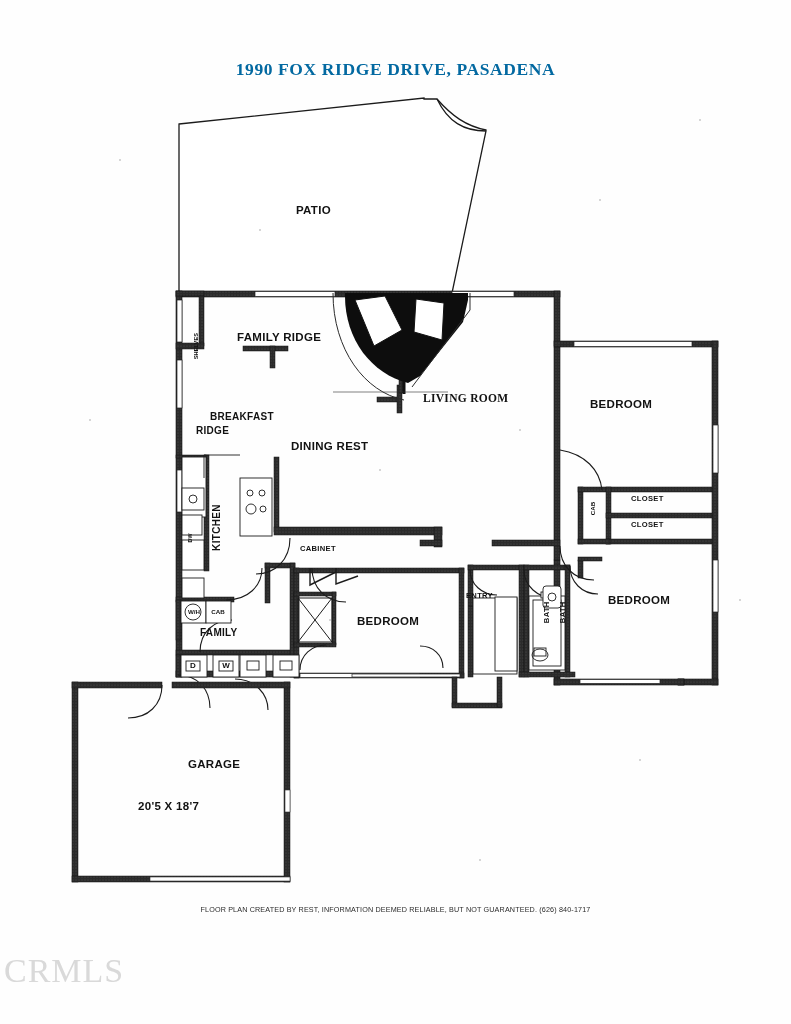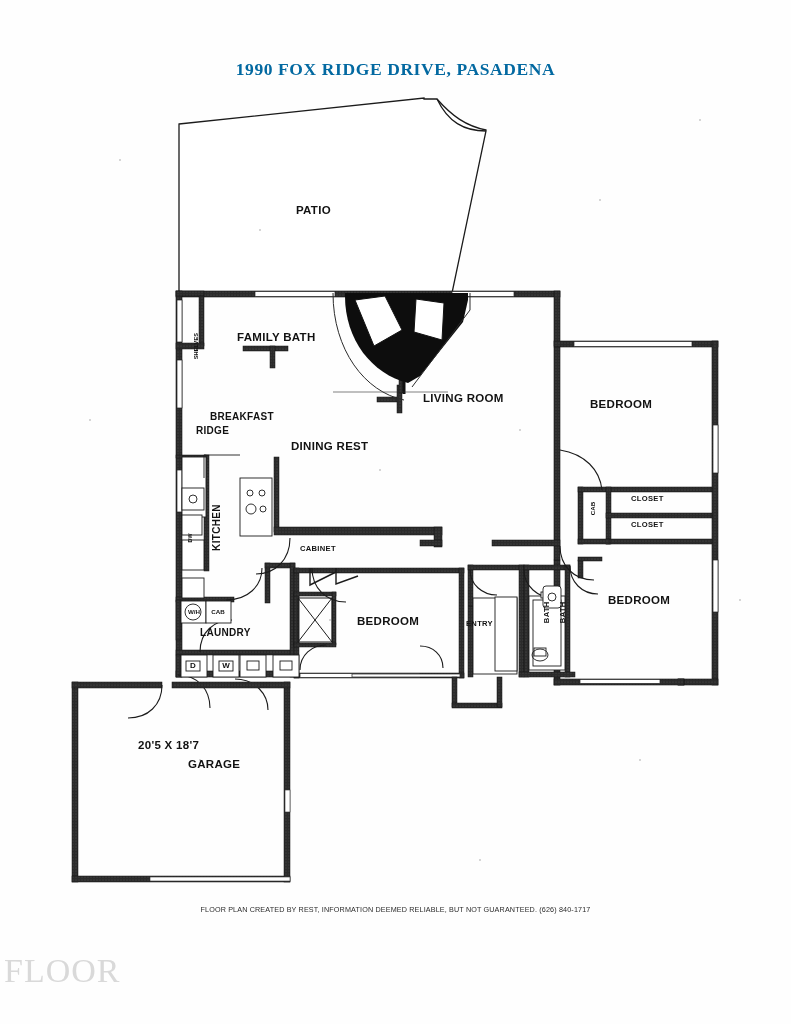--- a/index.html
+++ b/index.html
@@ -313,47 +313,47 @@
         <circle cx="520" cy="430" r="1"></circle>
       <circle cx="200" cy="760" r="1"></circle>
         <circle cx="740" cy="600" r="1"></circle>
     </g>
   </svg>
 
   <div>
 
     <div class="lbl big" style="left:296px;top:189px;margin-top:15px;">PATIO</div>
 
-    <div class="lbl big" style="left:237px;top:331px;">FAMILY BATH</div>
-
-    <div class="lbl big" style="left:423px;top:392px;">LIVING ROOM</div>
+    <div class="lbl big" style="left:237px;top:331px;">FAMILY RIDGE</div>
+
+    <div class="lbl big" style="left:423px;top:392px;font-family:Liberation Serif, serif;">LIVING ROOM</div>
 
     <div class="lbl big" style="left:291px;top:440px;">DINING REST</div>
 
     <div class="lbl mid" style="left:182px;top:411px;padding-left:28px;">BREAKFAST</div>
     <div class="lbl mid" style="left:196px;top:425px;">RIDGE</div>
 
     <div class="lbl mid vert rot90" style="left:187px;top:522px;width:60px;text-align:center;">KITCHEN</div>
 
     <div class="lbl big" style="left:590px;top:398px;">BEDROOM</div>
 
     <div class="lbl big" style="left:608px;top:594px;">BEDROOM</div>
 
     <div class="lbl big" style="left:357px;top:615px;">BEDROOM</div>
 
-    <div class="lbl sm" style="left:466px;top:592px;margin-top:28px;">ENTRY</div>
+    <div class="lbl sm" style="left:466px;top:592px;">ENTRY</div>
 
     <div class="lbl sm vert rot90" style="left:525px;top:608px;width:44px;text-align:center;">BATH</div>
 
     <div class="lbl sm vert rot90" style="left:541px;top:608px;width:44px;text-align:center;">BATH</div>
 
-    <div class="lbl mid" style="left:200px;top:627px;">LAUNDRY</div>
+    <div class="lbl mid" style="left:200px;top:627px;">FAMILY</div>
 
     <div class="lbl big" style="left:140px;top:758px;margin-left:48px;">GARAGE</div>
-    <div class="lbl big" style="left:138px;top:739px;">20'5 X 18'7</div>
+    <div class="lbl big" style="left:138px;top:800px;">20'5 X 18'7</div>
   </div>
 
   <div>
     <div class="lbl xs vert rot90" style="left:168px;top:343px;width:56px;text-align:center;">SHELVES</div>
 
     <div class="lbl sm" style="left:300px;top:516px;margin-top:29px;">CABINET</div>
 
     <div class="boxlbl" style="left:205px;top:608px;width:26px;">CAB</div>
 
     <div class="boxlbl vert rot90" style="left:574px;top:505px;width:36px;">CAB</div>
@@ -366,15 +366,15 @@
 
     <div class="boxlbl" style="left:186px;top:661px;width:14px;font-size:8px;">D</div>
 
     <div class="boxlbl" style="left:219px;top:661px;width:14px;font-size:8px;">W</div>
 
     <div class="boxlbl vert rot90" style="left:179px;top:535px;width:22px;font-size:5.4px;">DW</div>
   </div>
 
   <div id="credit">FLOOR PLAN CREATED BY REST, INFORMATION DEEMED RELIABLE, BUT NOT GUARANTEED.  (626) 840-1717</div>
 
-  <div id="watermark">FLOOR</div>
+  <div id="watermark">CRMLS</div>
 
 </div>
 
 </body></html>

